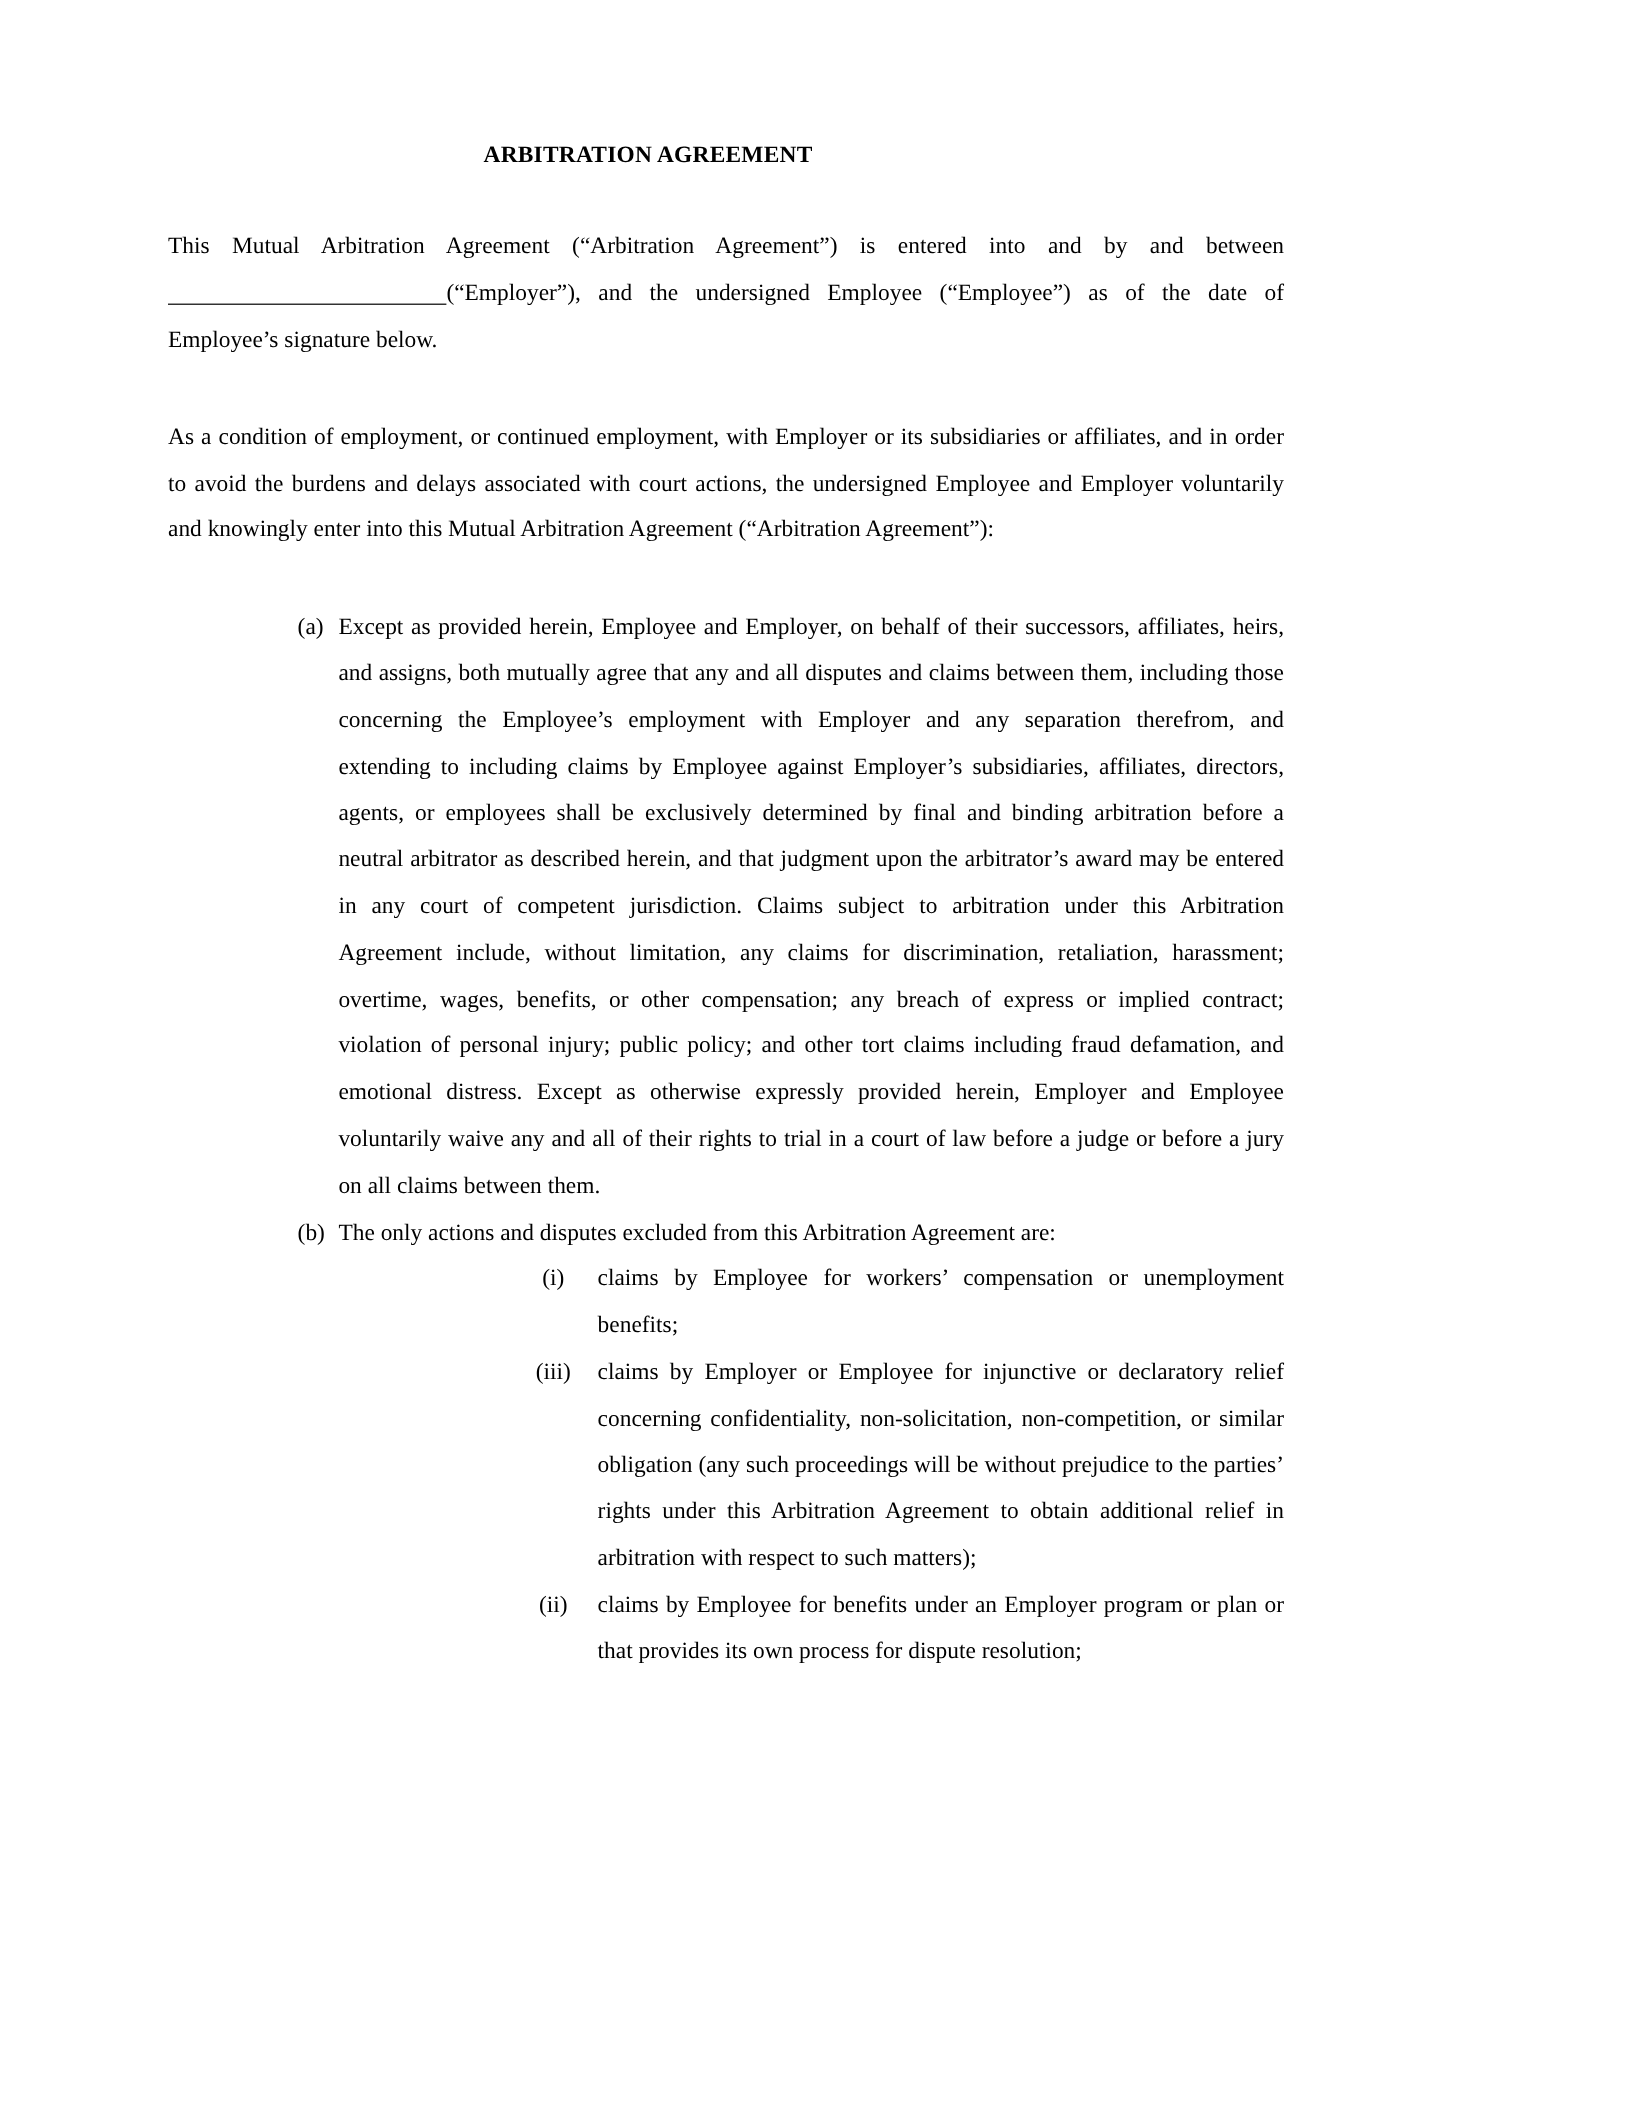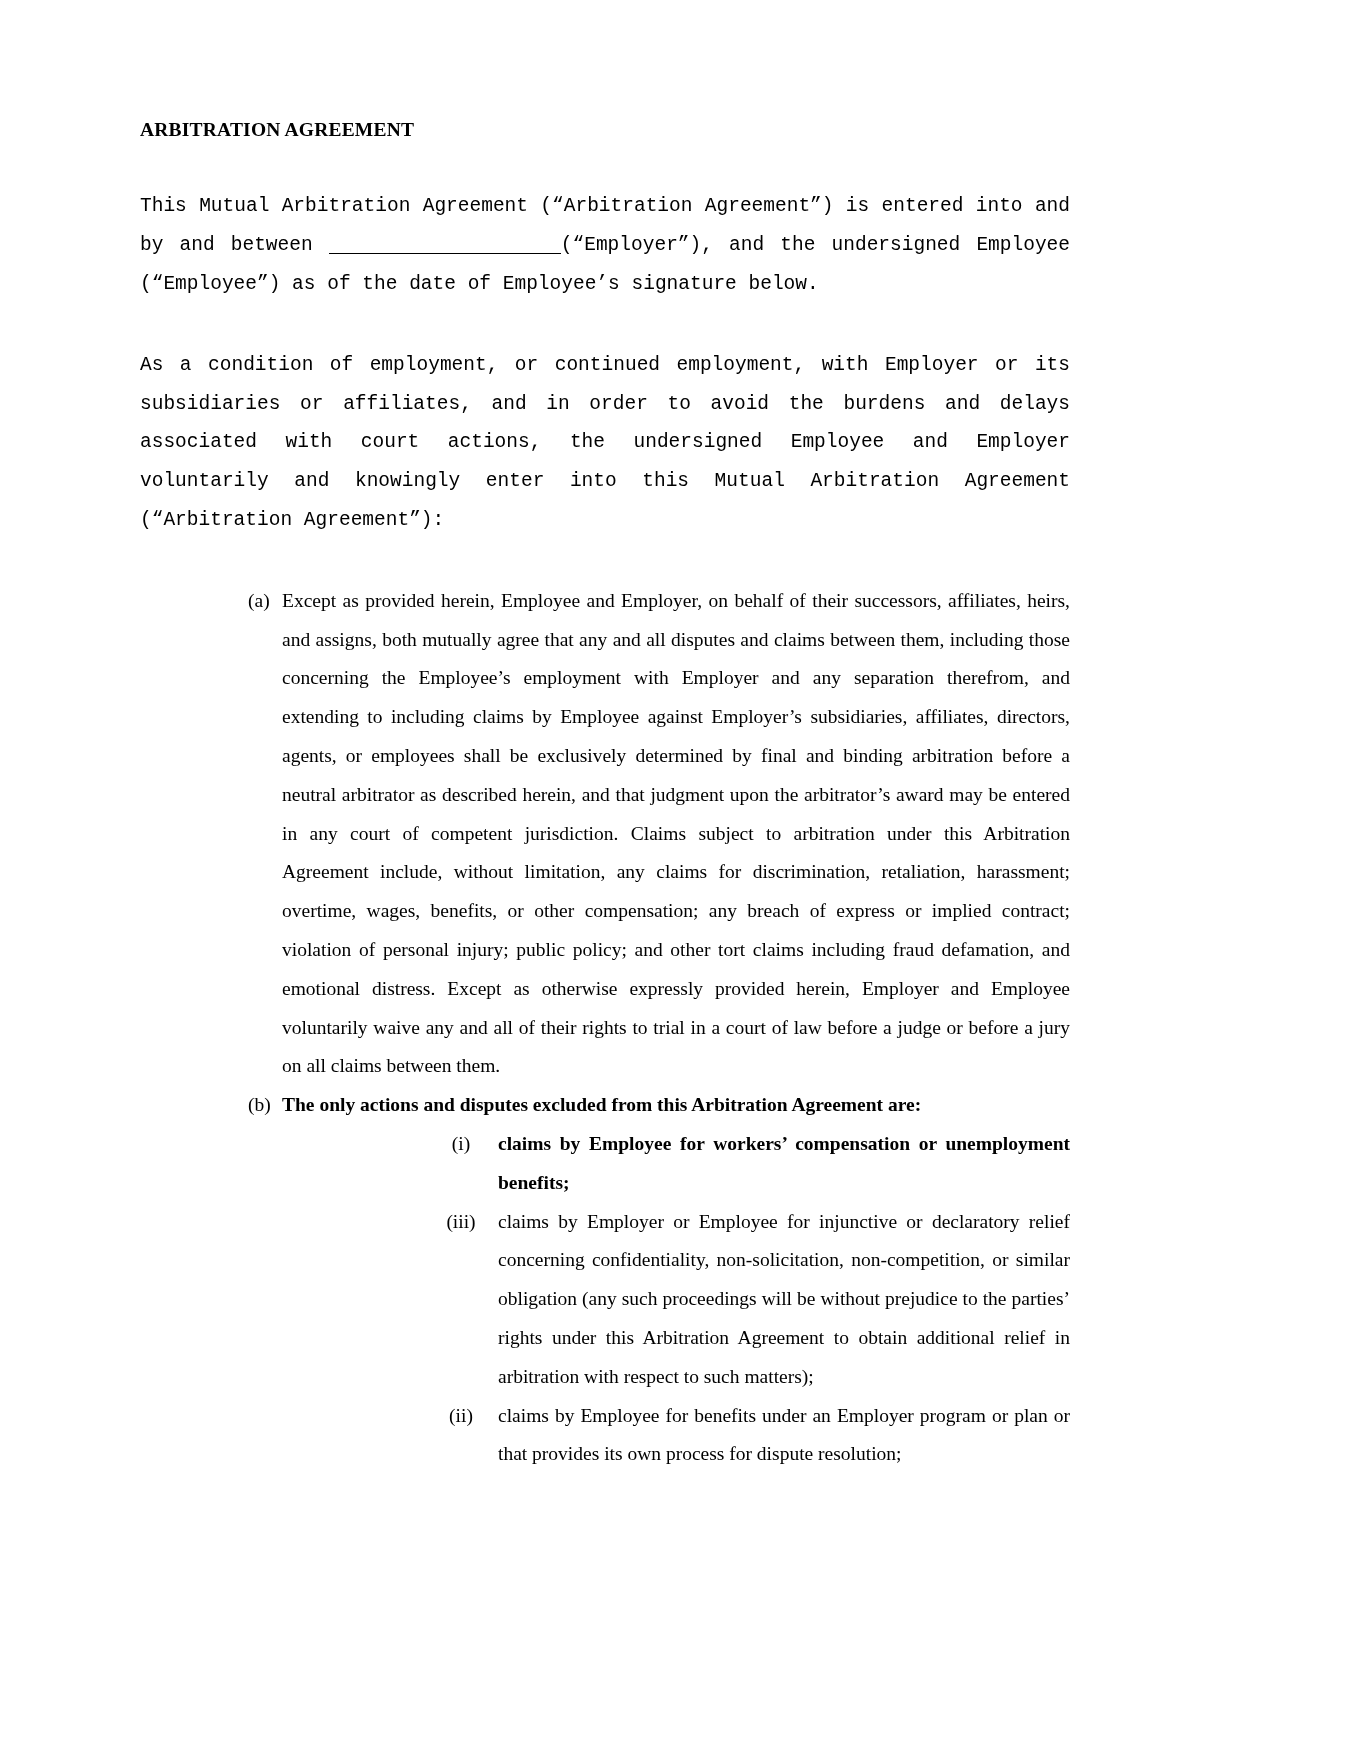--- a/index.html
+++ b/index.html
@@ -20,35 +20,34 @@
     width: 1360px;
     height: 1760px;
     background: #ffffff;
     box-sizing: border-box;
     padding: 118px 280px 0 140px;
   }
 
   .doc-title {
     font-size: 19.5px;
     font-weight: bold;
-    text-align: left;
+    text-align: center;
     letter-spacing: 0.2px;
     margin: 0 0 46px 0;
     padding-right: 140px;
     line-height: 1.2;
   }
 
   .body-para {
     font-size: 19.5px;
     line-height: 38.8px;
     text-align: justify;
     text-justify: inter-word;
     margin: 0 0 42px 0;
     width: 930px;
-    font-family: Liberation Mono, monospace;
   }
 
   .blank-line {
     display: inline-block;
     width: 232px;
     border-bottom: 1.6px solid #000;
     vertical-align: -4px;
     margin-right: 0px;
   }
 
@@ -97,21 +96,21 @@
     left: 150px;
     top: 0;
     width: 58px;
     text-align: center;
     font-size: 19.5px;
     line-height: 38.8px;
   }
 
   
   .just-block { text-align: justify; text-justify: inter-word; }
-  .nojust { text-align: left; font-weight: bold; }
+  .nojust { text-align: left; }
 </style>
 </head>
 <body>
 
 <div class="page">
 
   <h1 class="doc-title">ARBITRATION AGREEMENT</h1>
 
   <p class="body-para"><span>This Mutual Arbitration Agreement (“Arbitration Agreement”) is entered into and by and between </span><span class="blank-line"></span><span>(“Employer”), and the undersigned Employee (“Employee”) as of the date of Employee’s signature below.</span></p>
 

